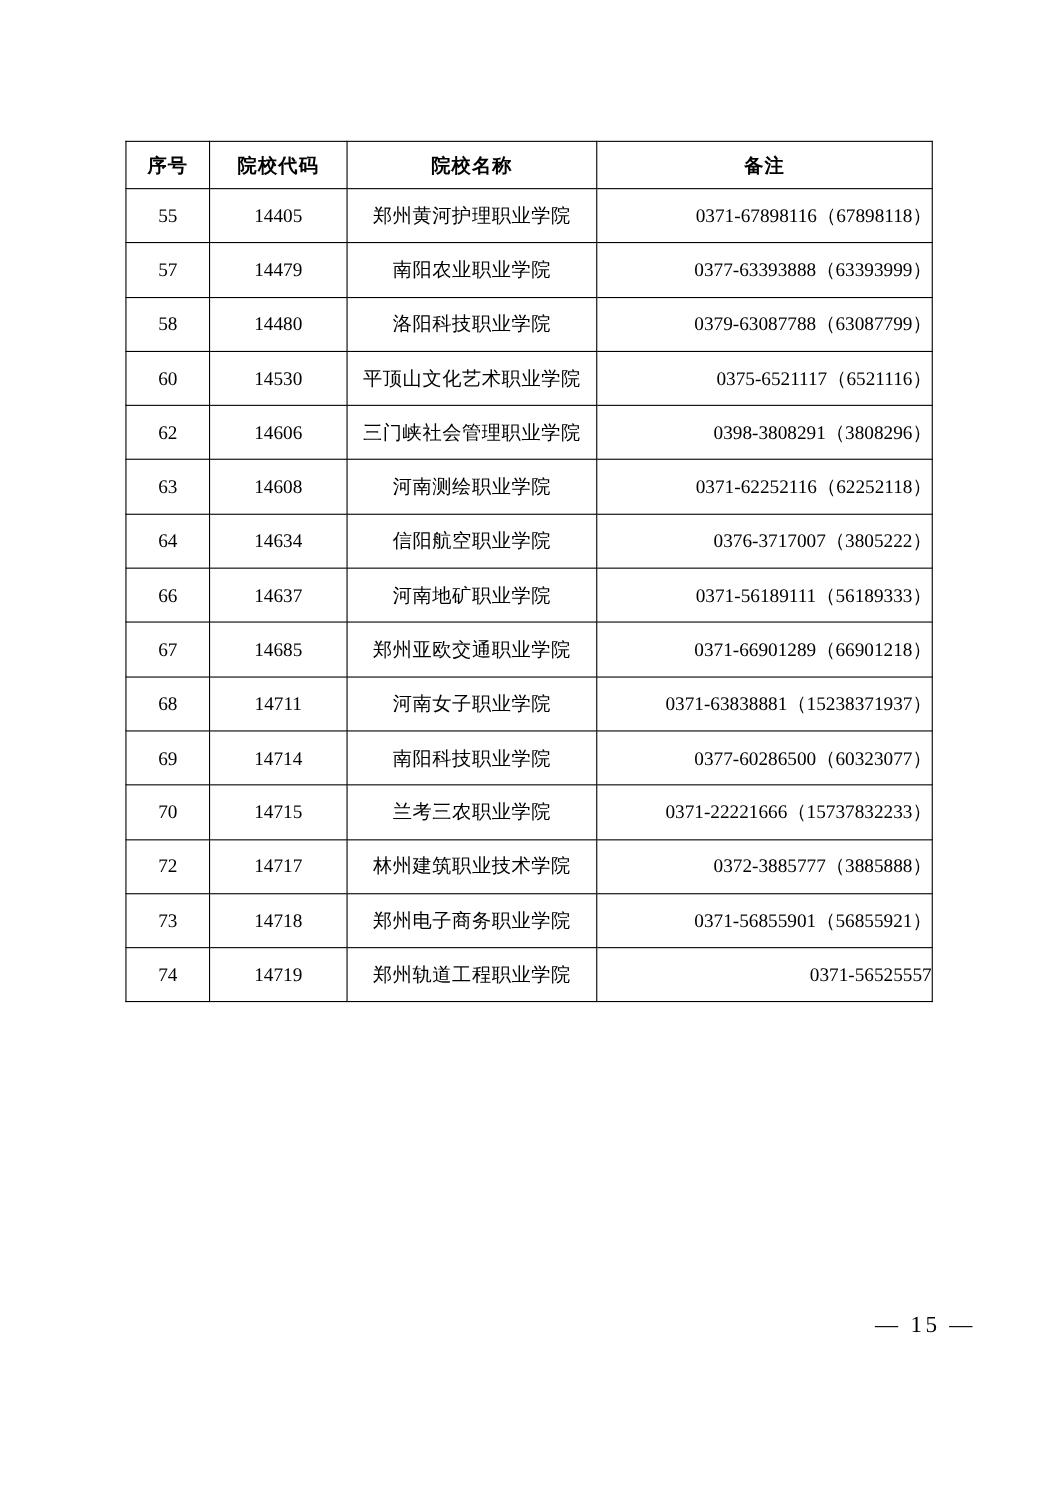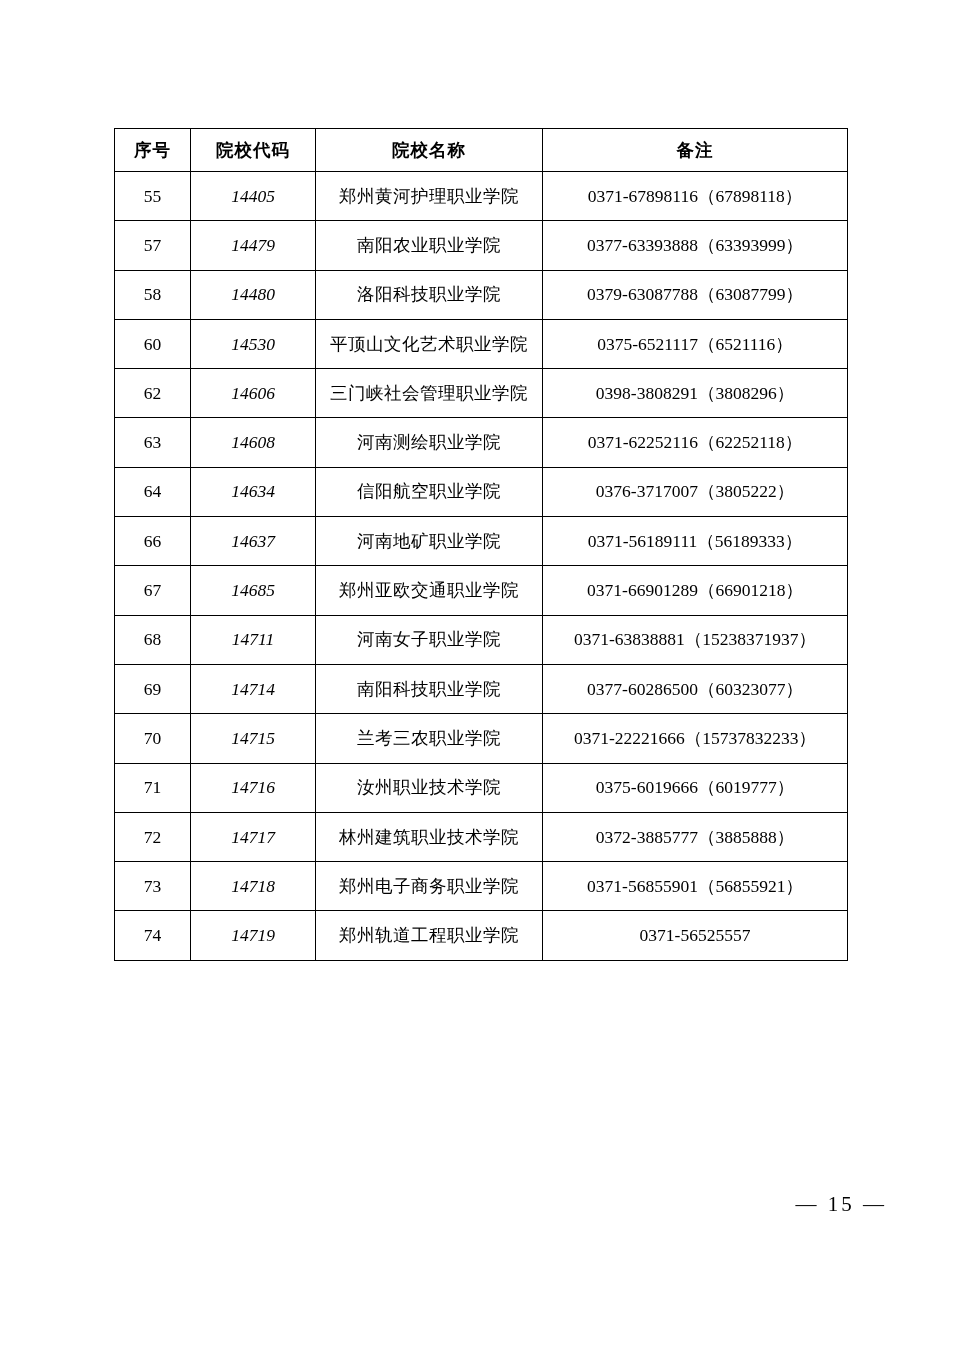--- a/index.html
+++ b/index.html
@@ -52,29 +52,28 @@
   col.c-name  { width: 227px; }
   col.c-note  { width: 305px; }
 
   td.idx {
     text-align: center;
     font-size: 16.5px;
   }
   td.code {
     text-align: center;
     font-size: 17px;
-    font-style: italic;
   }
   td.name {
     text-align: center;
     font-size: 17.5px;
     letter-spacing: 0.5px;
   }
   td.note {
-    text-align: center;
+    text-align: right;
     padding-left: 4px;
     font-size: 17px;
     white-space: nowrap;
   }
   .page-number {
     position: absolute;
     left: 0;
     top: 1192px;
     width: 847px;
     text-align: right;
@@ -171,26 +170,20 @@
           <td class="name">南阳科技职业学院</td>
           <td class="note">0377-60286500（60323077）</td>
         </tr>
         <tr>
           <td class="idx">70</td>
           <td class="code">14715</td>
           <td class="name">兰考三农职业学院</td>
           <td class="note">0371-22221666（15737832233）</td>
         </tr>
         <tr>
-          <td class="idx">71</td>
-          <td class="code">14716</td>
-          <td class="name">汝州职业技术学院</td>
-          <td class="note">0375-6019666（6019777）</td>
-        </tr>
-        <tr>
           <td class="idx">72</td>
           <td class="code">14717</td>
           <td class="name">林州建筑职业技术学院</td>
           <td class="note">0372-3885777（3885888）</td>
         </tr>
         <tr>
           <td class="idx">73</td>
           <td class="code">14718</td>
           <td class="name">郑州电子商务职业学院</td>
           <td class="note">0371-56855901（56855921）</td>

